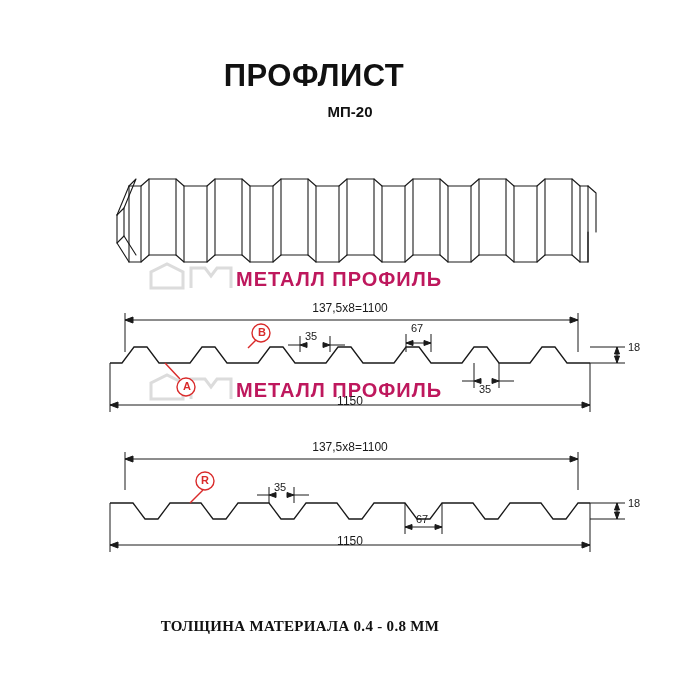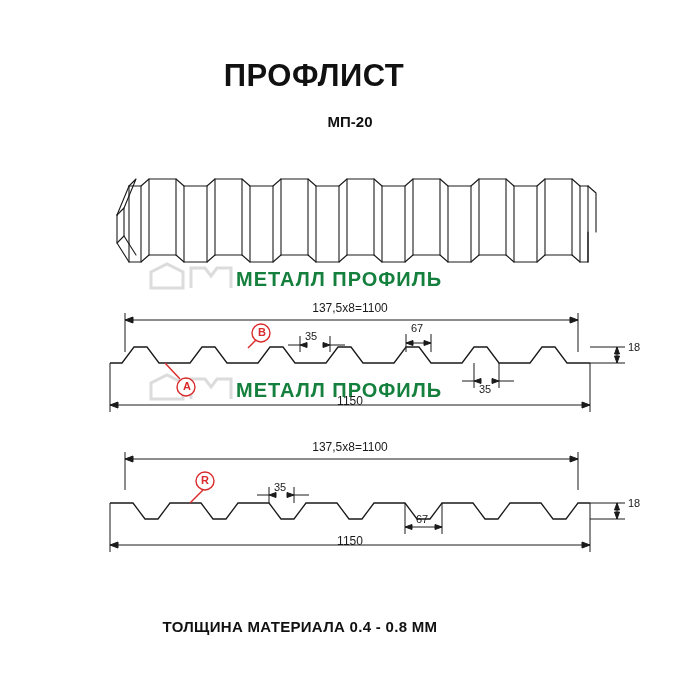--- a/index.html
+++ b/index.html
@@ -26,49 +26,50 @@
     left: 0;
     width: 628px;
     text-align: center;
     font-size: 31px;
     font-weight: bold;
     letter-spacing: 0.5px;
     color: #111;
   }
   .subtitle {
     position: absolute;
-    top: 113px;
+    top: 103px;
     left: 0;
     width: 700px;
     text-align: center;
     font-size: 15px;
     font-weight: bold;
     color: #111;
   }
   .footer-note {
     position: absolute;
     top: 618px;
     left: 0;
     width: 600px;
     text-align: center;
     font-size: 15px;
     font-weight: bold;
     letter-spacing: 0.3px;
     color: #111;
+    font-family: Liberation Serif, serif;
   }
   svg.drawing {
     position: absolute;
     top: 0;
     left: 0;
   }
   .wm {
     position: absolute;
     font-family: "Liberation Sans", sans-serif;
     font-weight: bold;
-    color: #15803d;
+    color: #be185d;
     font-size: 20px;
     letter-spacing: 1px;
     white-space: nowrap;
     pointer-events: none;
   }
   .wm-1 { top: 268px; left: 236px; }
   .wm-2 { top: 379px; left: 236px; }
   .wm-ghost {
     position: absolute;
     pointer-events: none;

